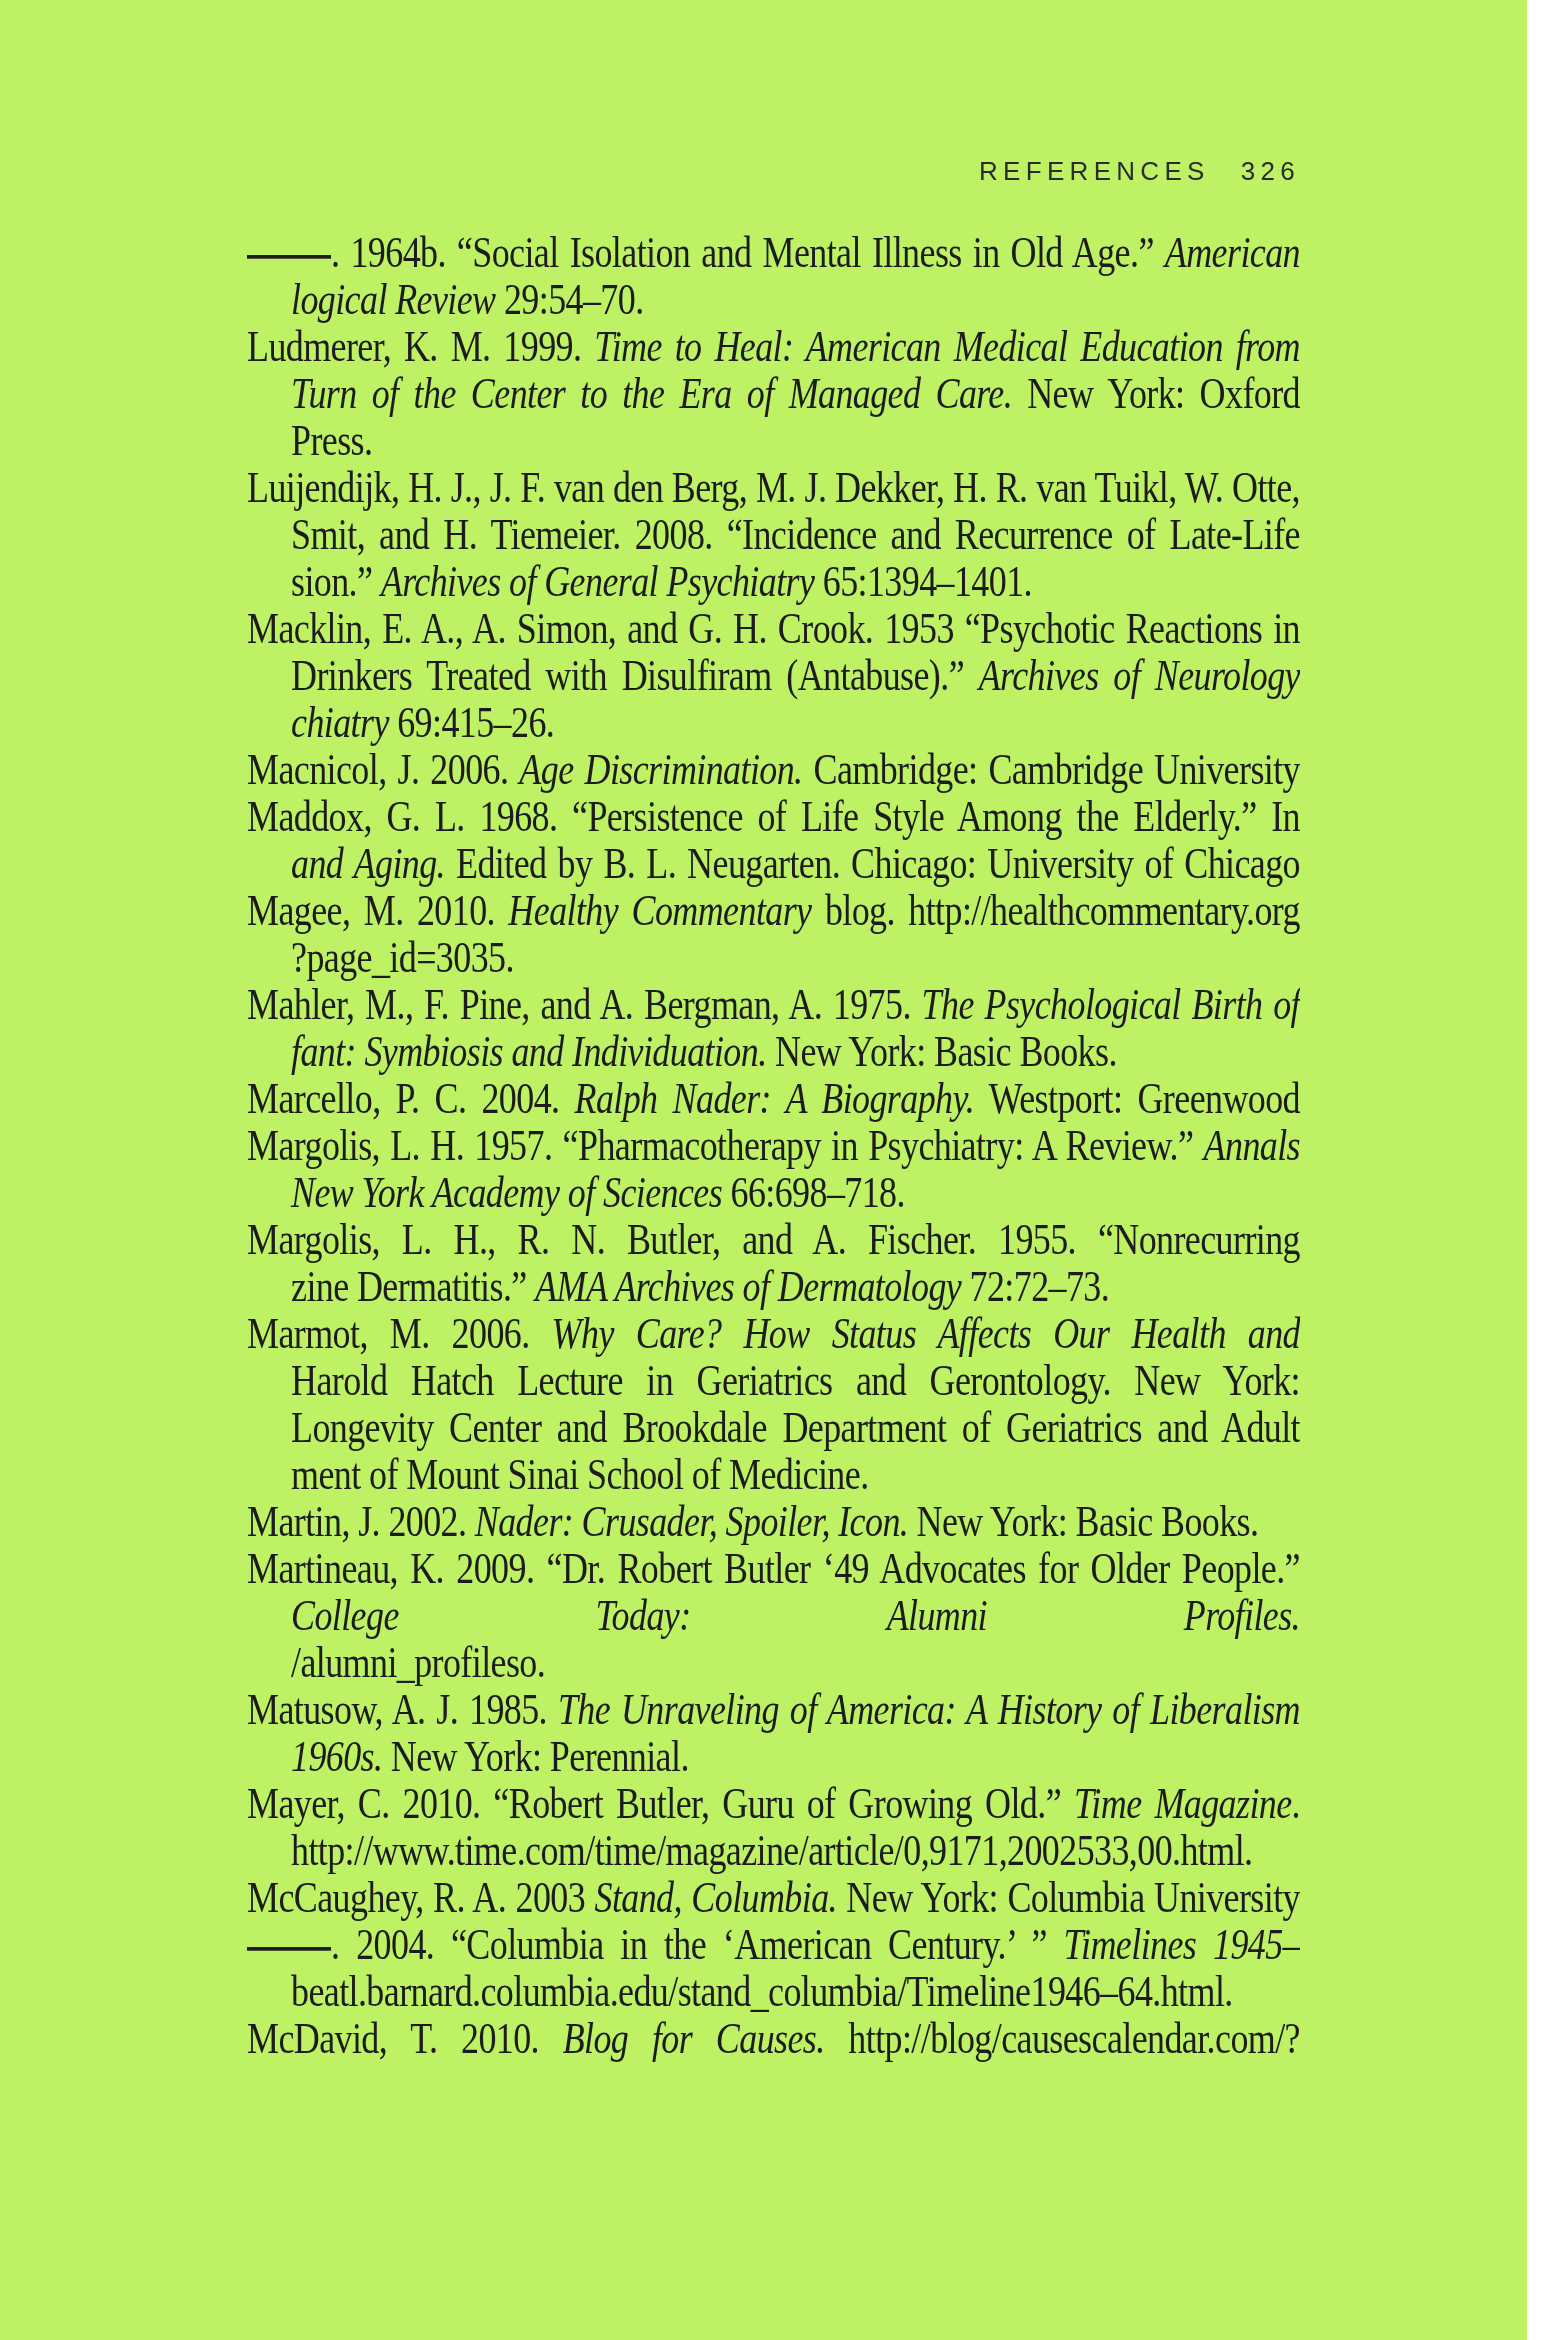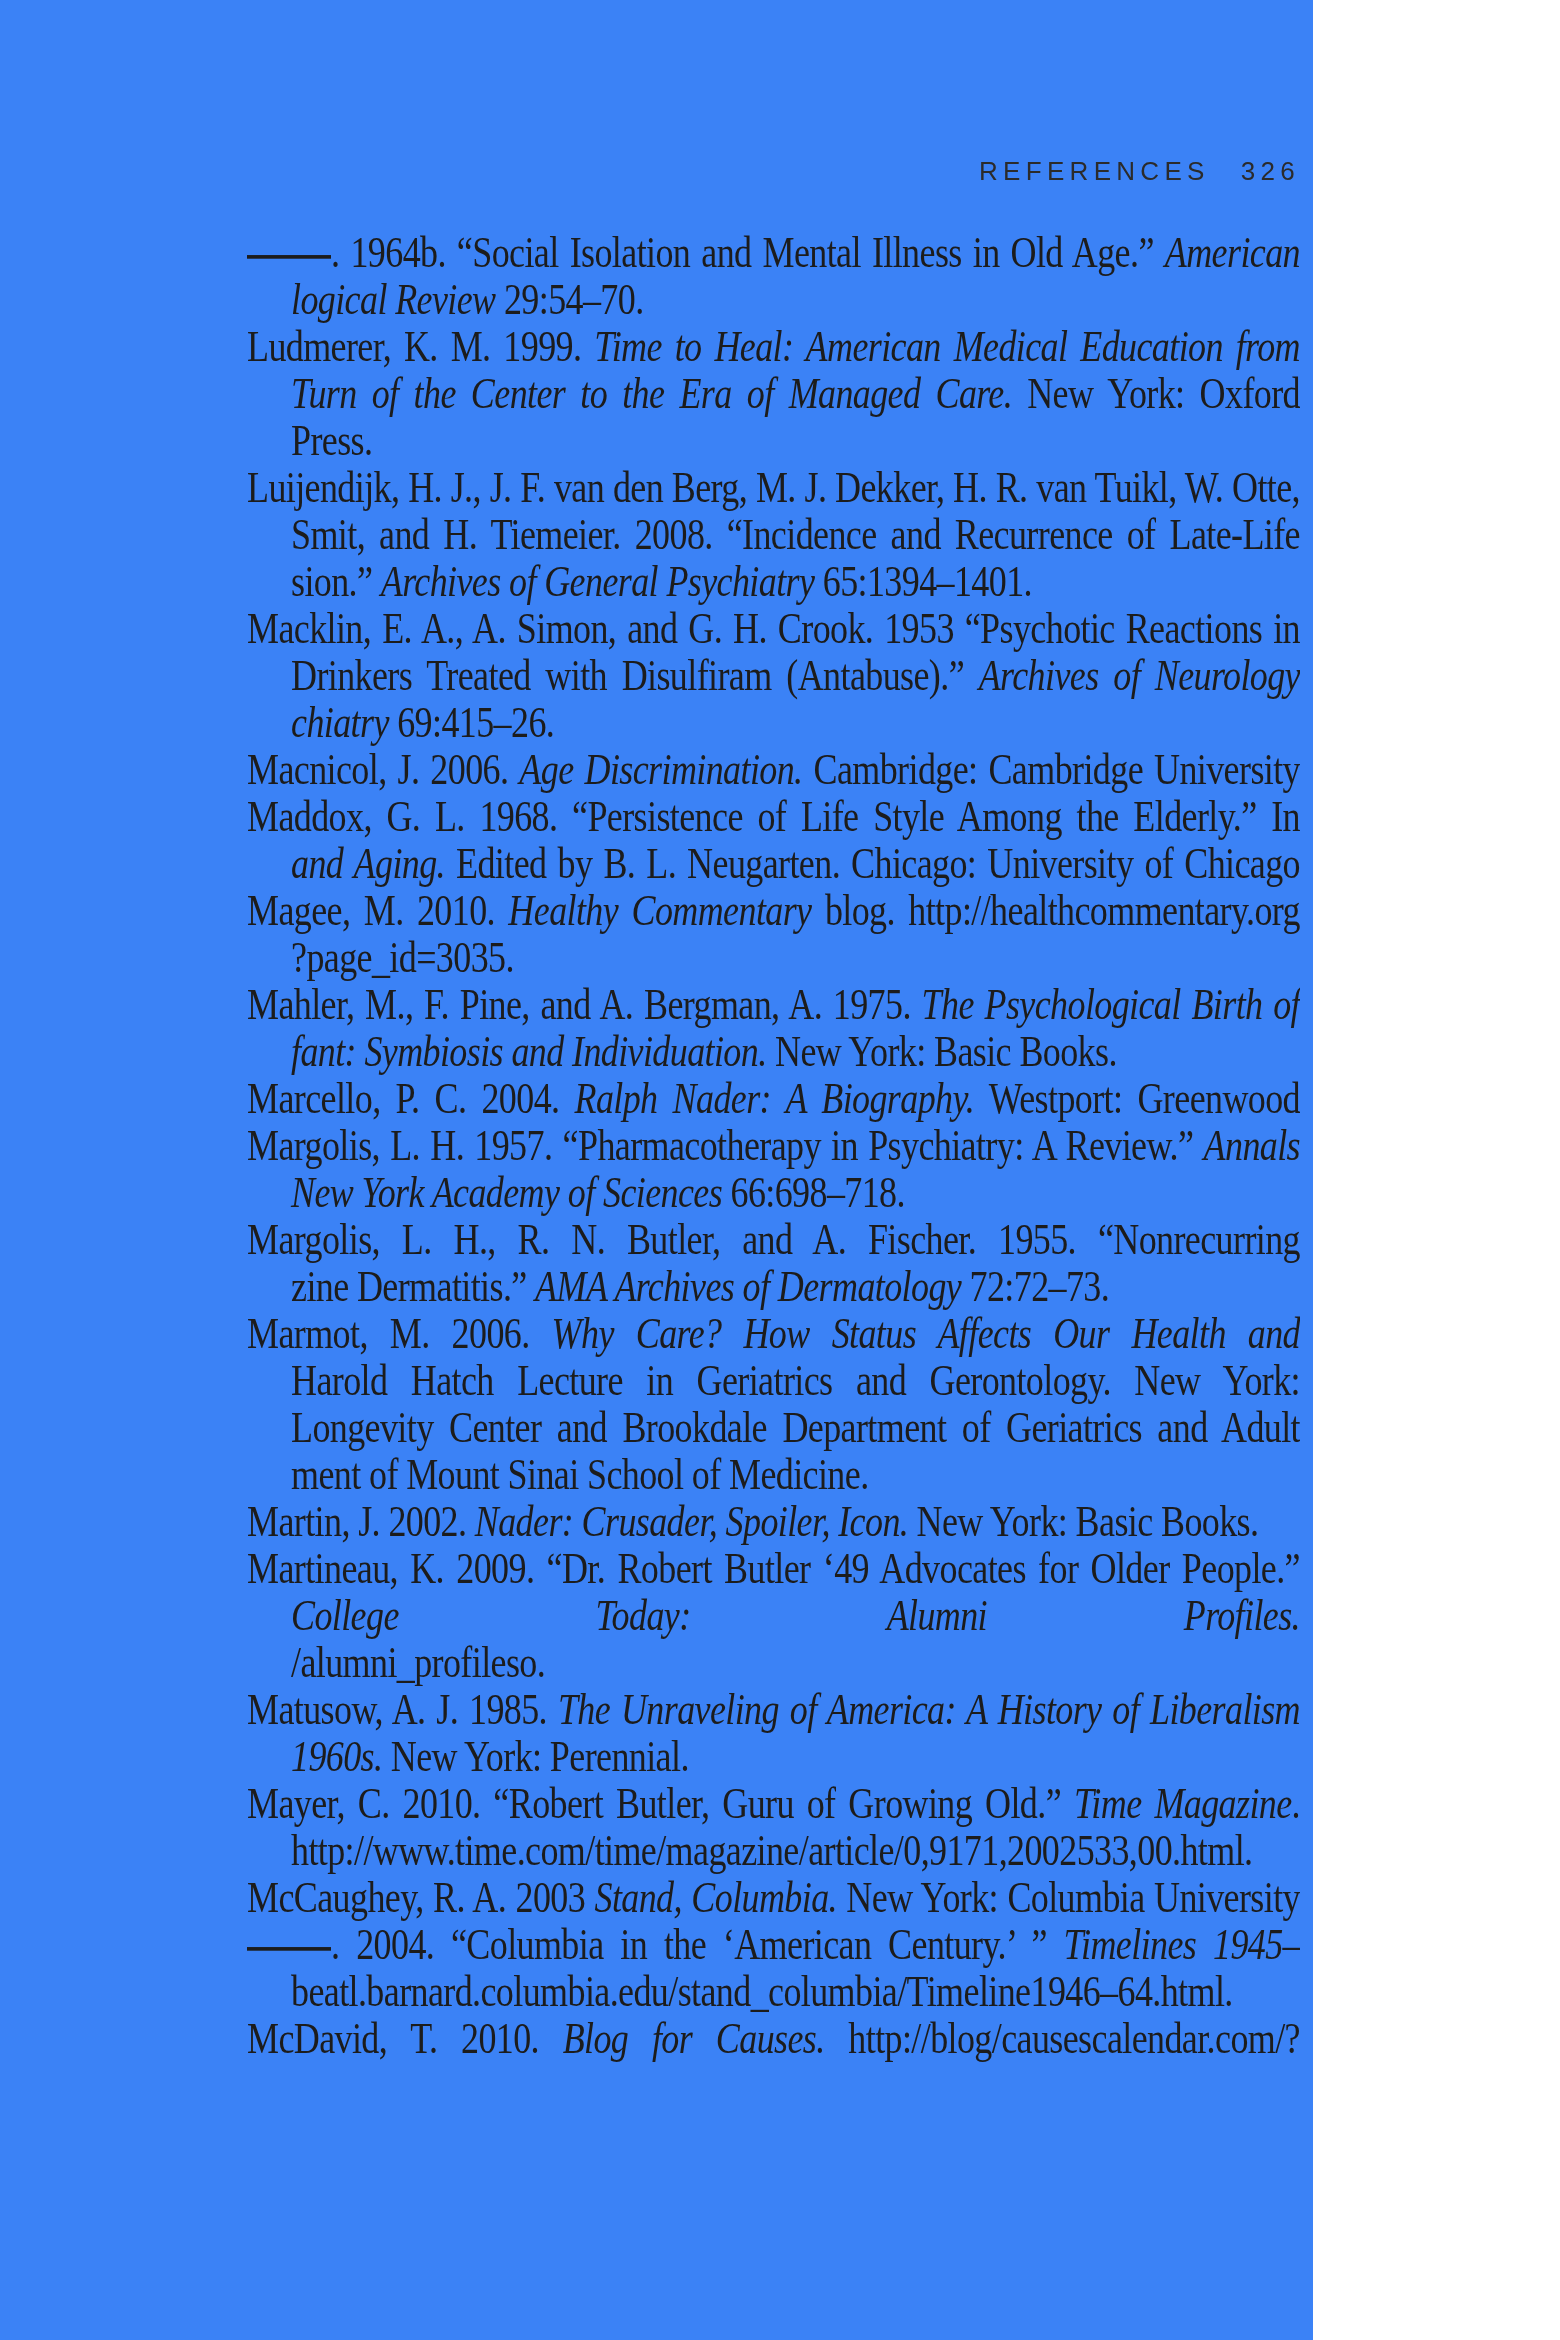--- a/index.html
+++ b/index.html
@@ -2,23 +2,23 @@
 <html><head>
 <meta charset="utf-8">
 <style>
   html, body {
     margin: 0;
     padding: 0;
     background: #ffffff;
   }
   #book-page {
     position: relative;
-    width: 1313px;
+    width: 1527px;
     height: 2341px;
-    background: #3b82f6;
+    background: #bef264;
     overflow: hidden;
   }
   .running-head {
     position: absolute;
     top: 156px;
     left: 247px;
     width: 1053px;
     display: flex;
     justify-content: flex-end;
     align-items: baseline;

